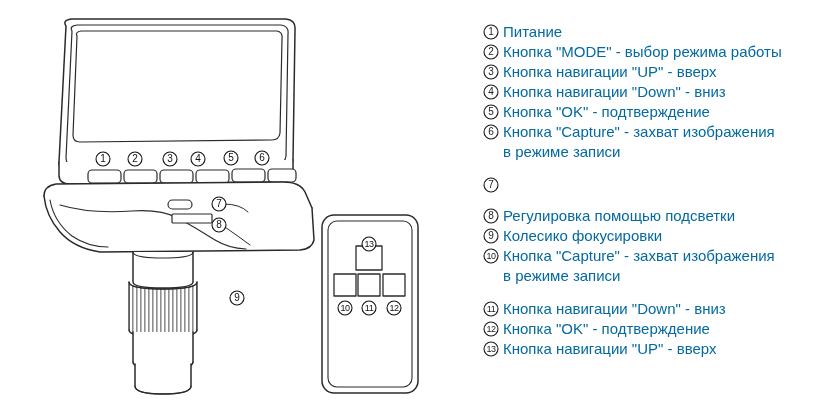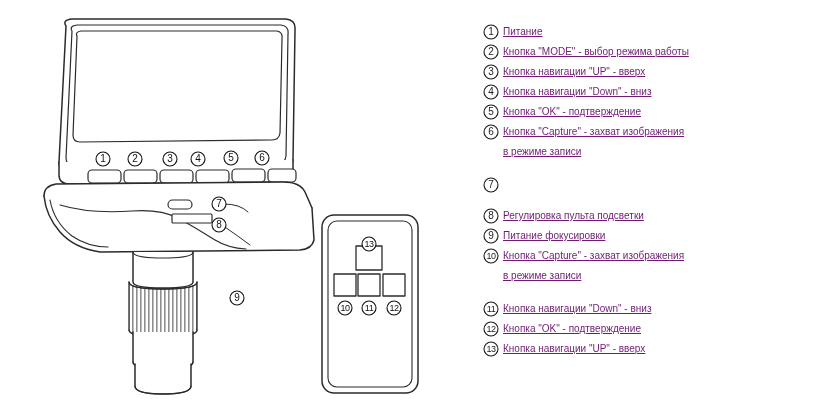--- a/index.html
+++ b/index.html
@@ -65,26 +65,25 @@
     text-align: center;
     font-size: 10px;
     color: #1a1a1a;
     font-family: "Liberation Sans", sans-serif;
   }
   .legend-item .marker.wide .num {
     font-size: 9px;
     letter-spacing: -0.5px;
   }
   .legend-text {
-    font-size: 10px;
+    font-size: 15px;
     line-height: 20px;
-    color: #701a75;
+    color: #0369a1;
     font-family: "Liberation Sans", sans-serif;
     white-space: pre-line;
-    text-decoration: underline;
   }
   .legend-item.gap-after {
     margin-bottom: 13px;
   }
   
   .callout {
     position: absolute;
     width: 16px;
     height: 16px;
   }
@@ -381,31 +380,31 @@
       </span>
     </div>
 
     <div class="legend-item">
       <span class="marker">
         <svg width="16" height="16">
             <circle cx="8" cy="8" r="7" fill="#fff" stroke="#1a1a1a" stroke-width="1.1"></circle>
           </svg>
         <span class="num">8</span>
       </span>
-      <span class="legend-text">Регулировка пульта подсветки</span>
+      <span class="legend-text">Регулировка помощью подсветки</span>
     </div>
 
     <div class="legend-item">
       <span class="marker">
         <svg width="16" height="16">
             <circle cx="8" cy="8" r="7" fill="#fff" stroke="#1a1a1a" stroke-width="1.1"></circle>
           </svg>
         <span class="num">9</span>
       </span>
-      <span class="legend-text">Питание фокусировки</span>
+      <span class="legend-text">Колесико фокусировки</span>
     </div>
 
     <div class="legend-item gap-after">
       <span class="marker wide">
         <svg width="16" height="16">
             <circle cx="8" cy="8" r="7" fill="#fff" stroke="#1a1a1a" stroke-width="1.1"></circle>
           </svg>
         <span class="num">10</span>
       </span>
       <span class="legend-text">Кнопка "Capture" - захват изображения

